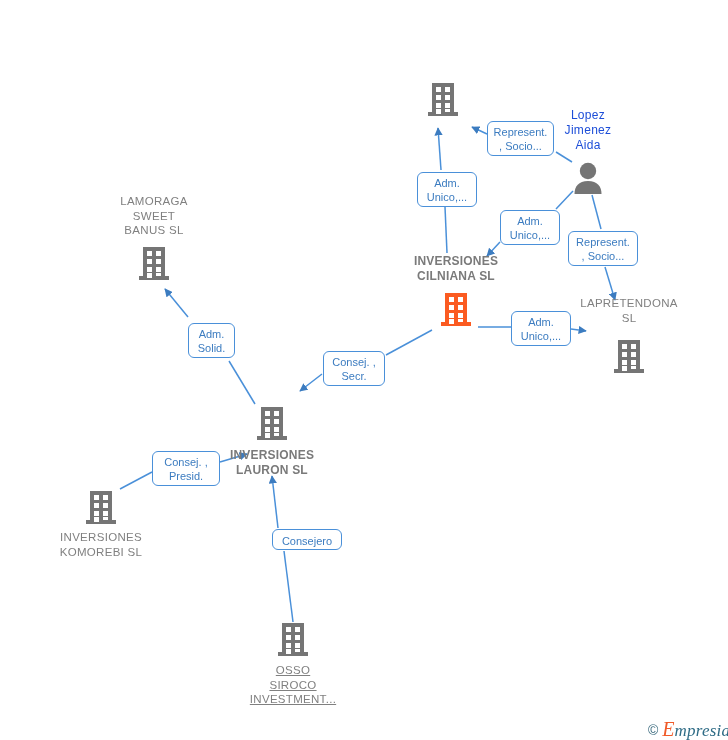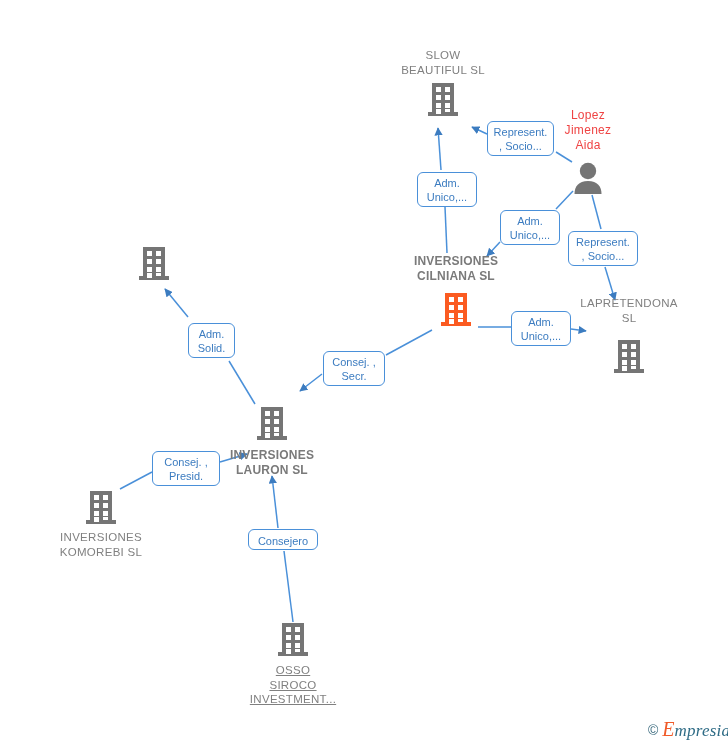--- a/index.html
+++ b/index.html
@@ -47,41 +47,42 @@
     white-space: pre-line;
     font-family: "Liberation Sans", sans-serif;
   }
   .node-label.company-main {
     color: #7a7a7a;
     font-weight: bold;
     font-size: 12px;
     letter-spacing: 0.2px;
   }
   .node-label.person-label {
-    color: #ef4444;
+    color: #1d4ed8;
     font-size: 12px;
     line-height: 15px;
   }
   .edge-label {
     position: absolute;
     box-sizing: border-box;
     background: #ffffff;
     border: 1.6px solid #4A90D9;
     border-radius: 6px;
     color: #3C7CC0;
     font-size: 11px;
     line-height: 14px;
     text-align: center;
     padding: 3px 4px 2px 4px;
     white-space: pre-line;
     font-family: "Liberation Sans", sans-serif;
   }
   .edge-label.single {
     padding-top: 4px;
     padding-bottom: 4px;
+    margin-left: 24px;
   }
   .watermark {
     position: absolute;
     display: flex;
     align-items: center;
     gap: 4px;
     font-size: 17px;
     color: #2F6C86;
     font-family: "Liberation Serif", serif;
     font-style: italic;
@@ -169,22 +170,20 @@
         <rect x="18" y="5" width="5" height="5" fill="#ffffff"></rect>
         <rect x="9" y="13" width="5" height="5" fill="#ffffff"></rect>
         <rect x="18" y="13" width="5" height="5" fill="#ffffff"></rect>
         <rect x="9" y="21" width="5" height="5" fill="#ffffff"></rect>
         <rect x="18" y="21" width="5" height="5" fill="#ffffff"></rect>
         <rect x="9" y="27" width="5" height="5" fill="#ffffff"></rect>
         <rect x="18" y="27" width="5" height="3" fill="#ffffff"></rect>
       </svg>
     </div>
   </div>
-  <div class="node-label" style="left:443px; top:48px; width:170px;">SLOW
-BEAUTIFUL  SL</div>
 
   <div class="node" style="left:588px; top:178px;">
     <div class="node-icon">
       <svg width="32" height="34" viewBox="0 0 32 34" xmlns="http://www.w3.org/2000/svg">
         <circle cx="16" cy="10" r="8.2" fill="#757575"></circle>
         <path d="M 16 20 C 6.5 20 2.5 25.5 2.5 33 L 29.5 33 C 29.5 25.5 25.5 20 16 20 Z" fill="#757575"></path>
       </svg>
     </div>
   </div>
   <div class="node-label person-label" style="left:588px; top:108px; width:140px;">Lopez
@@ -200,20 +199,23 @@
         <rect x="18" y="5" width="5" height="5" fill="#ffffff"></rect>
         <rect x="9" y="13" width="5" height="5" fill="#ffffff"></rect>
         <rect x="18" y="13" width="5" height="5" fill="#ffffff"></rect>
         <rect x="9" y="21" width="5" height="5" fill="#ffffff"></rect>
         <rect x="18" y="21" width="5" height="5" fill="#ffffff"></rect>
         <rect x="9" y="27" width="5" height="5" fill="#ffffff"></rect>
         <rect x="18" y="27" width="5" height="3" fill="#ffffff"></rect>
       </svg>
     </div>
   </div>
+  <div class="node-label" style="left:154px; top:194px; width:150px;">LAMORAGA
+SWEET
+BANUS SL</div>
 
   <div class="node" style="left:456px; top:310px;">
     <div class="node-icon">
       <svg width="32" height="36" viewBox="0 0 32 36" xmlns="http://www.w3.org/2000/svg">
         <rect x="5" y="1" width="22" height="31" fill="#FB5B21"></rect>
         <rect x="1" y="30" width="30" height="4" fill="#FB5B21"></rect>
         <rect x="9" y="5" width="5" height="5" fill="#ffffff"></rect>
         <rect x="18" y="5" width="5" height="5" fill="#ffffff"></rect>
         <rect x="9" y="13" width="5" height="5" fill="#ffffff"></rect>
         <rect x="18" y="13" width="5" height="5" fill="#ffffff"></rect>

